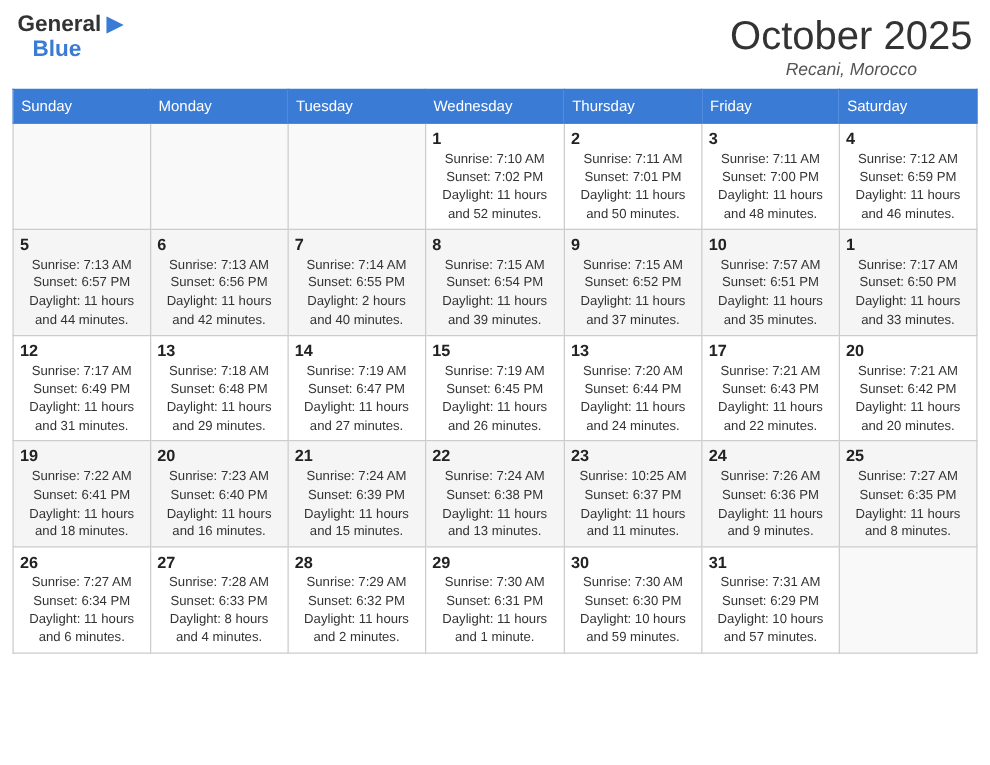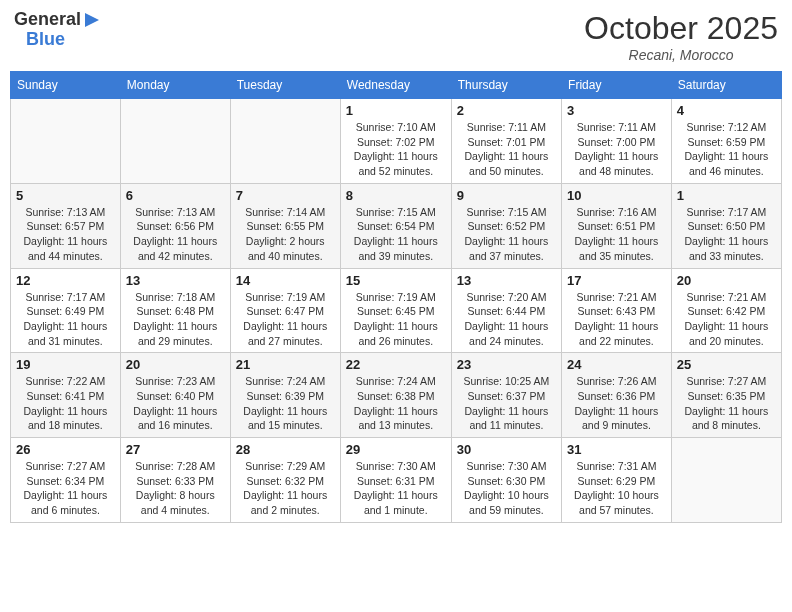--- a/index.html
+++ b/index.html
@@ -161,21 +161,21 @@
         <td>
           <div class="day-number">8</div>
           <div class="day-info"><span>Sunrise: 7:15 AM</span><br><span>Sunset: 6:54 PM</span><br><span>Daylight: 11 hours and 39 minutes.</span></div>
         </td>
         <td>
           <div class="day-number">9</div>
           <div class="day-info"><span>Sunrise: 7:15 AM</span><br><span>Sunset: 6:52 PM</span><br><span>Daylight: 11 hours and 37 minutes.</span></div>
         </td>
         <td>
           <div class="day-number">10</div>
-          <div class="day-info"><span>Sunrise: 7:16 AM</span><br><span>Sunset: 6:51 PM</span><br><span>Daylight: 11 hours and 35 minutes.</span></div>
+          <div class="day-info"><span>Sunrise: 7:57 AM</span><br><span>Sunset: 6:51 PM</span><br><span>Daylight: 11 hours and 35 minutes.</span></div>
         </td>
         <td>
           <div class="day-number">1</div>
           <div class="day-info"><span>Sunrise: 7:17 AM</span><br><span>Sunset: 6:50 PM</span><br><span>Daylight: 11 hours and 33 minutes.</span></div>
         </td>
       </tr>
       <tr>
         <td>
           <div class="day-number">12</div>
           <div class="day-info"><span>Sunrise: 7:17 AM</span><br><span>Sunset: 6:49 PM</span><br><span>Daylight: 11 hours and 31 minutes.</span></div>

